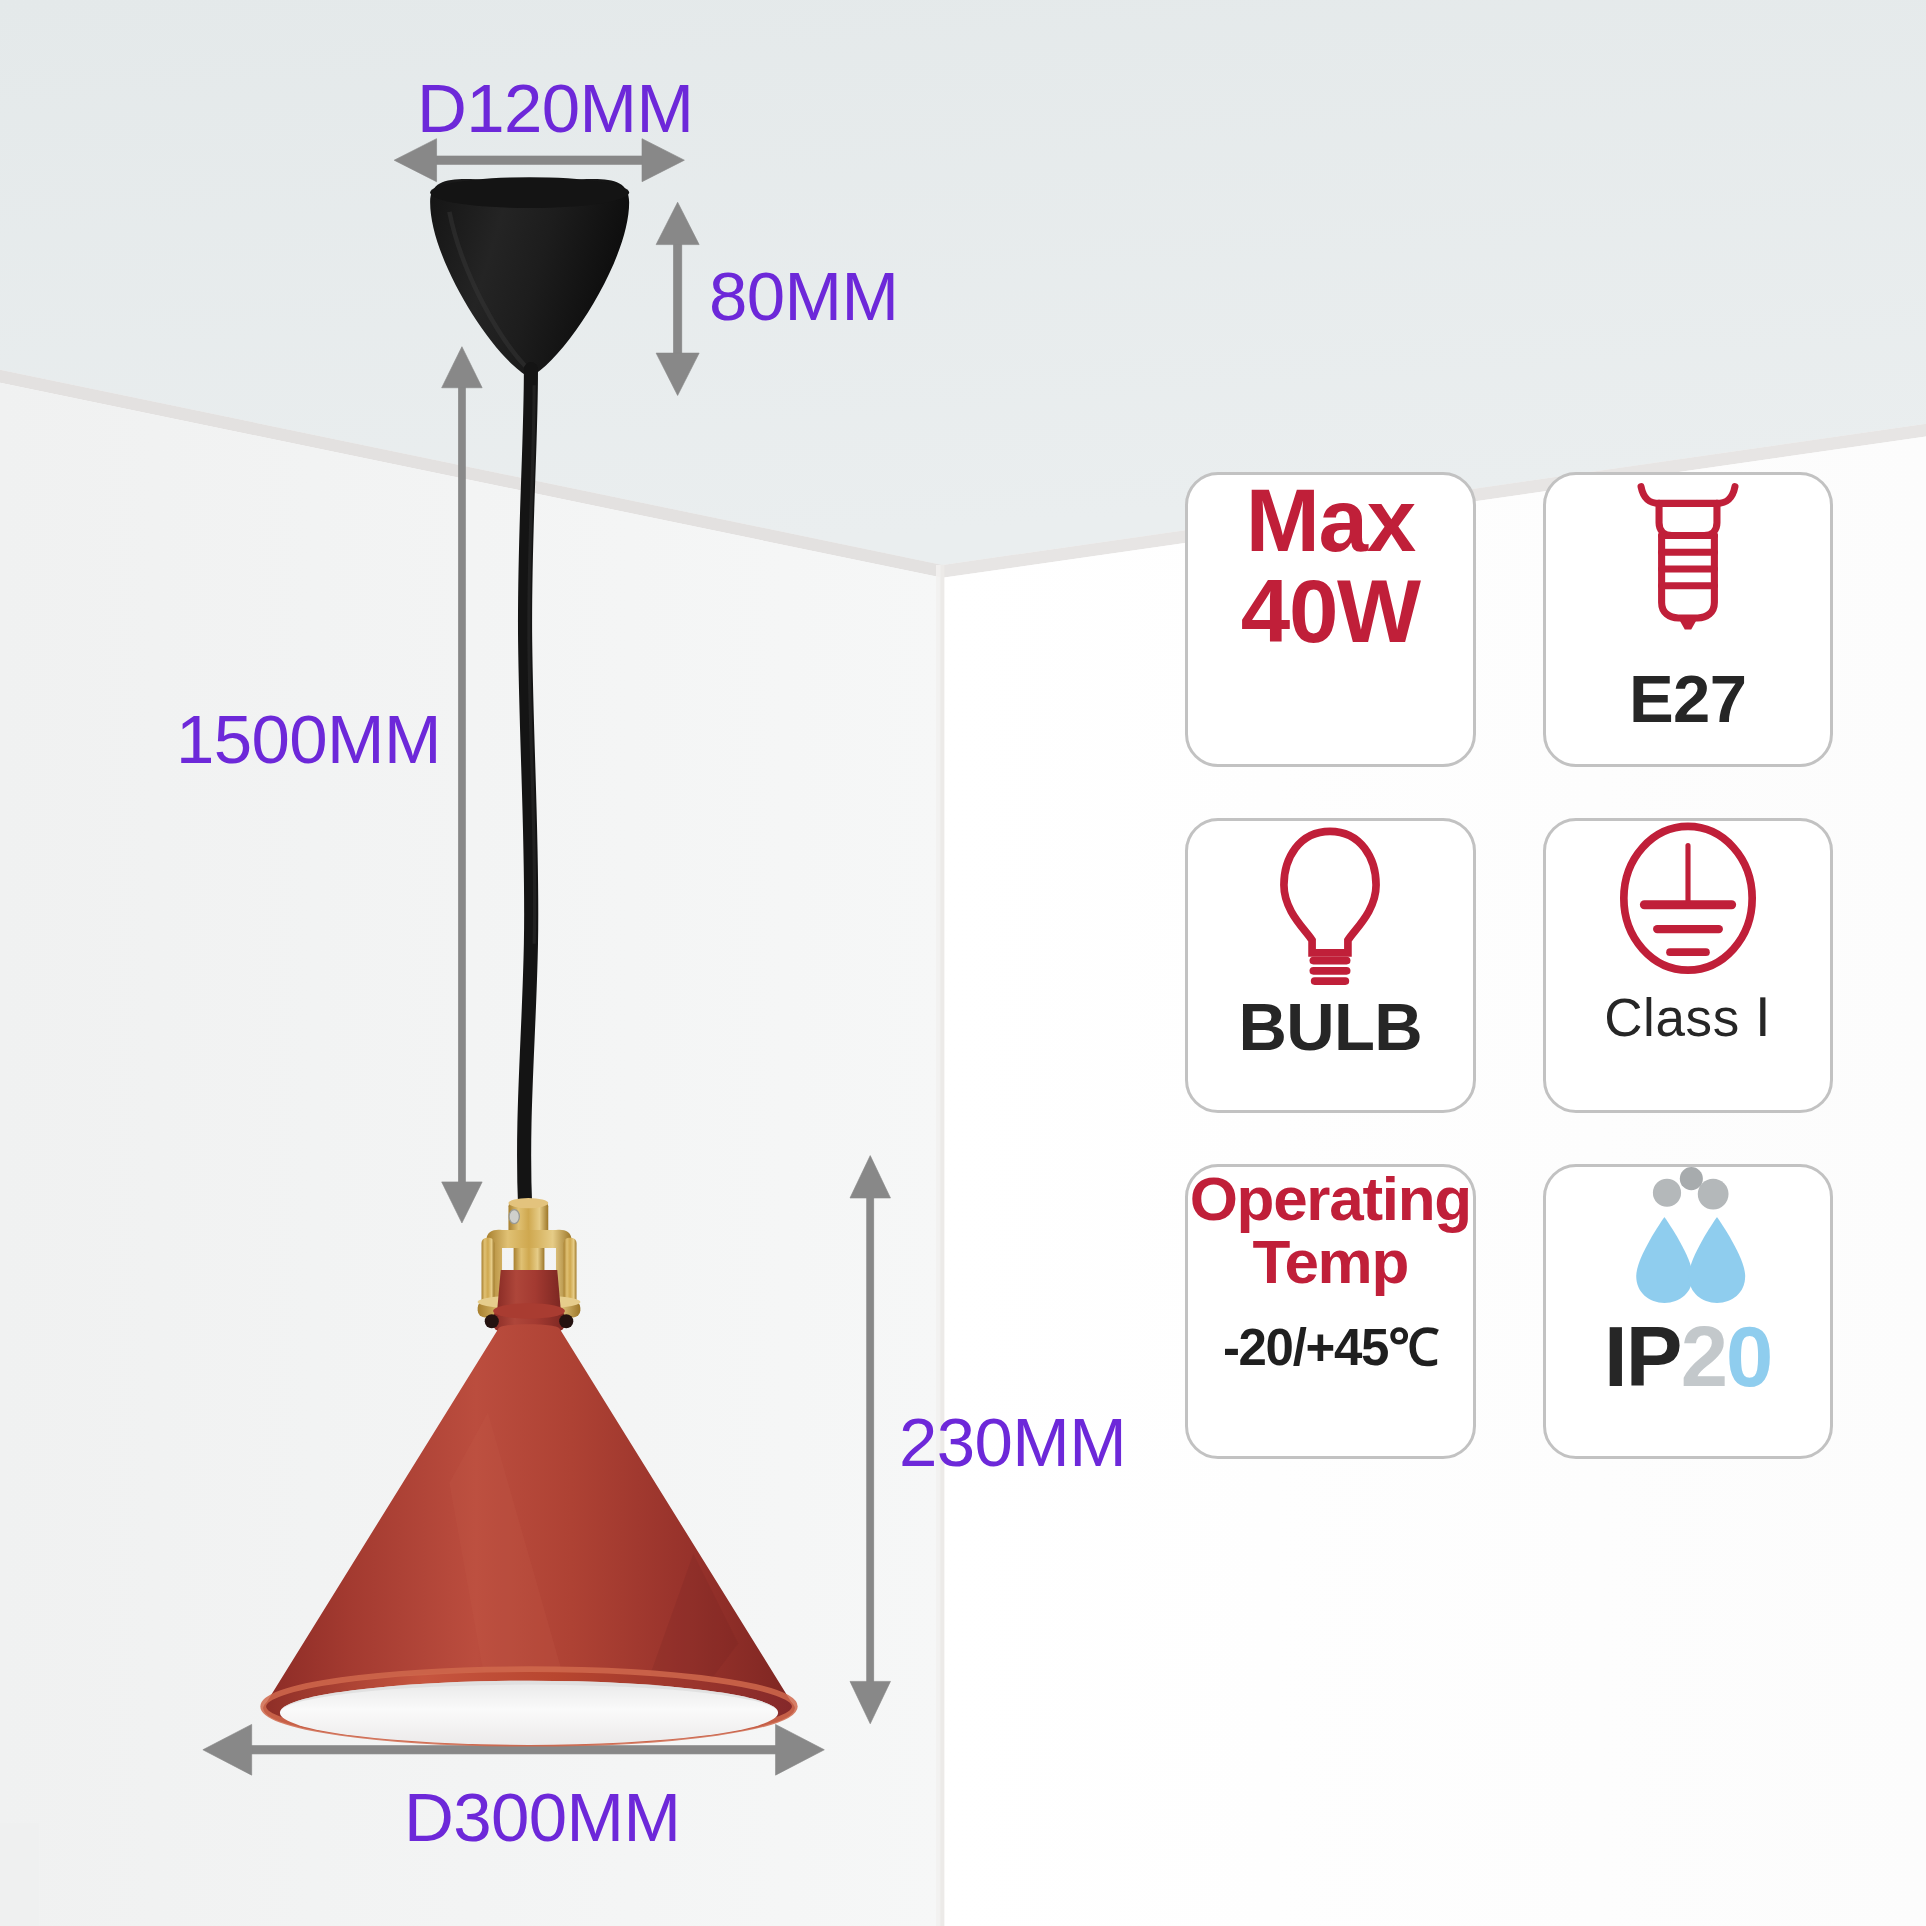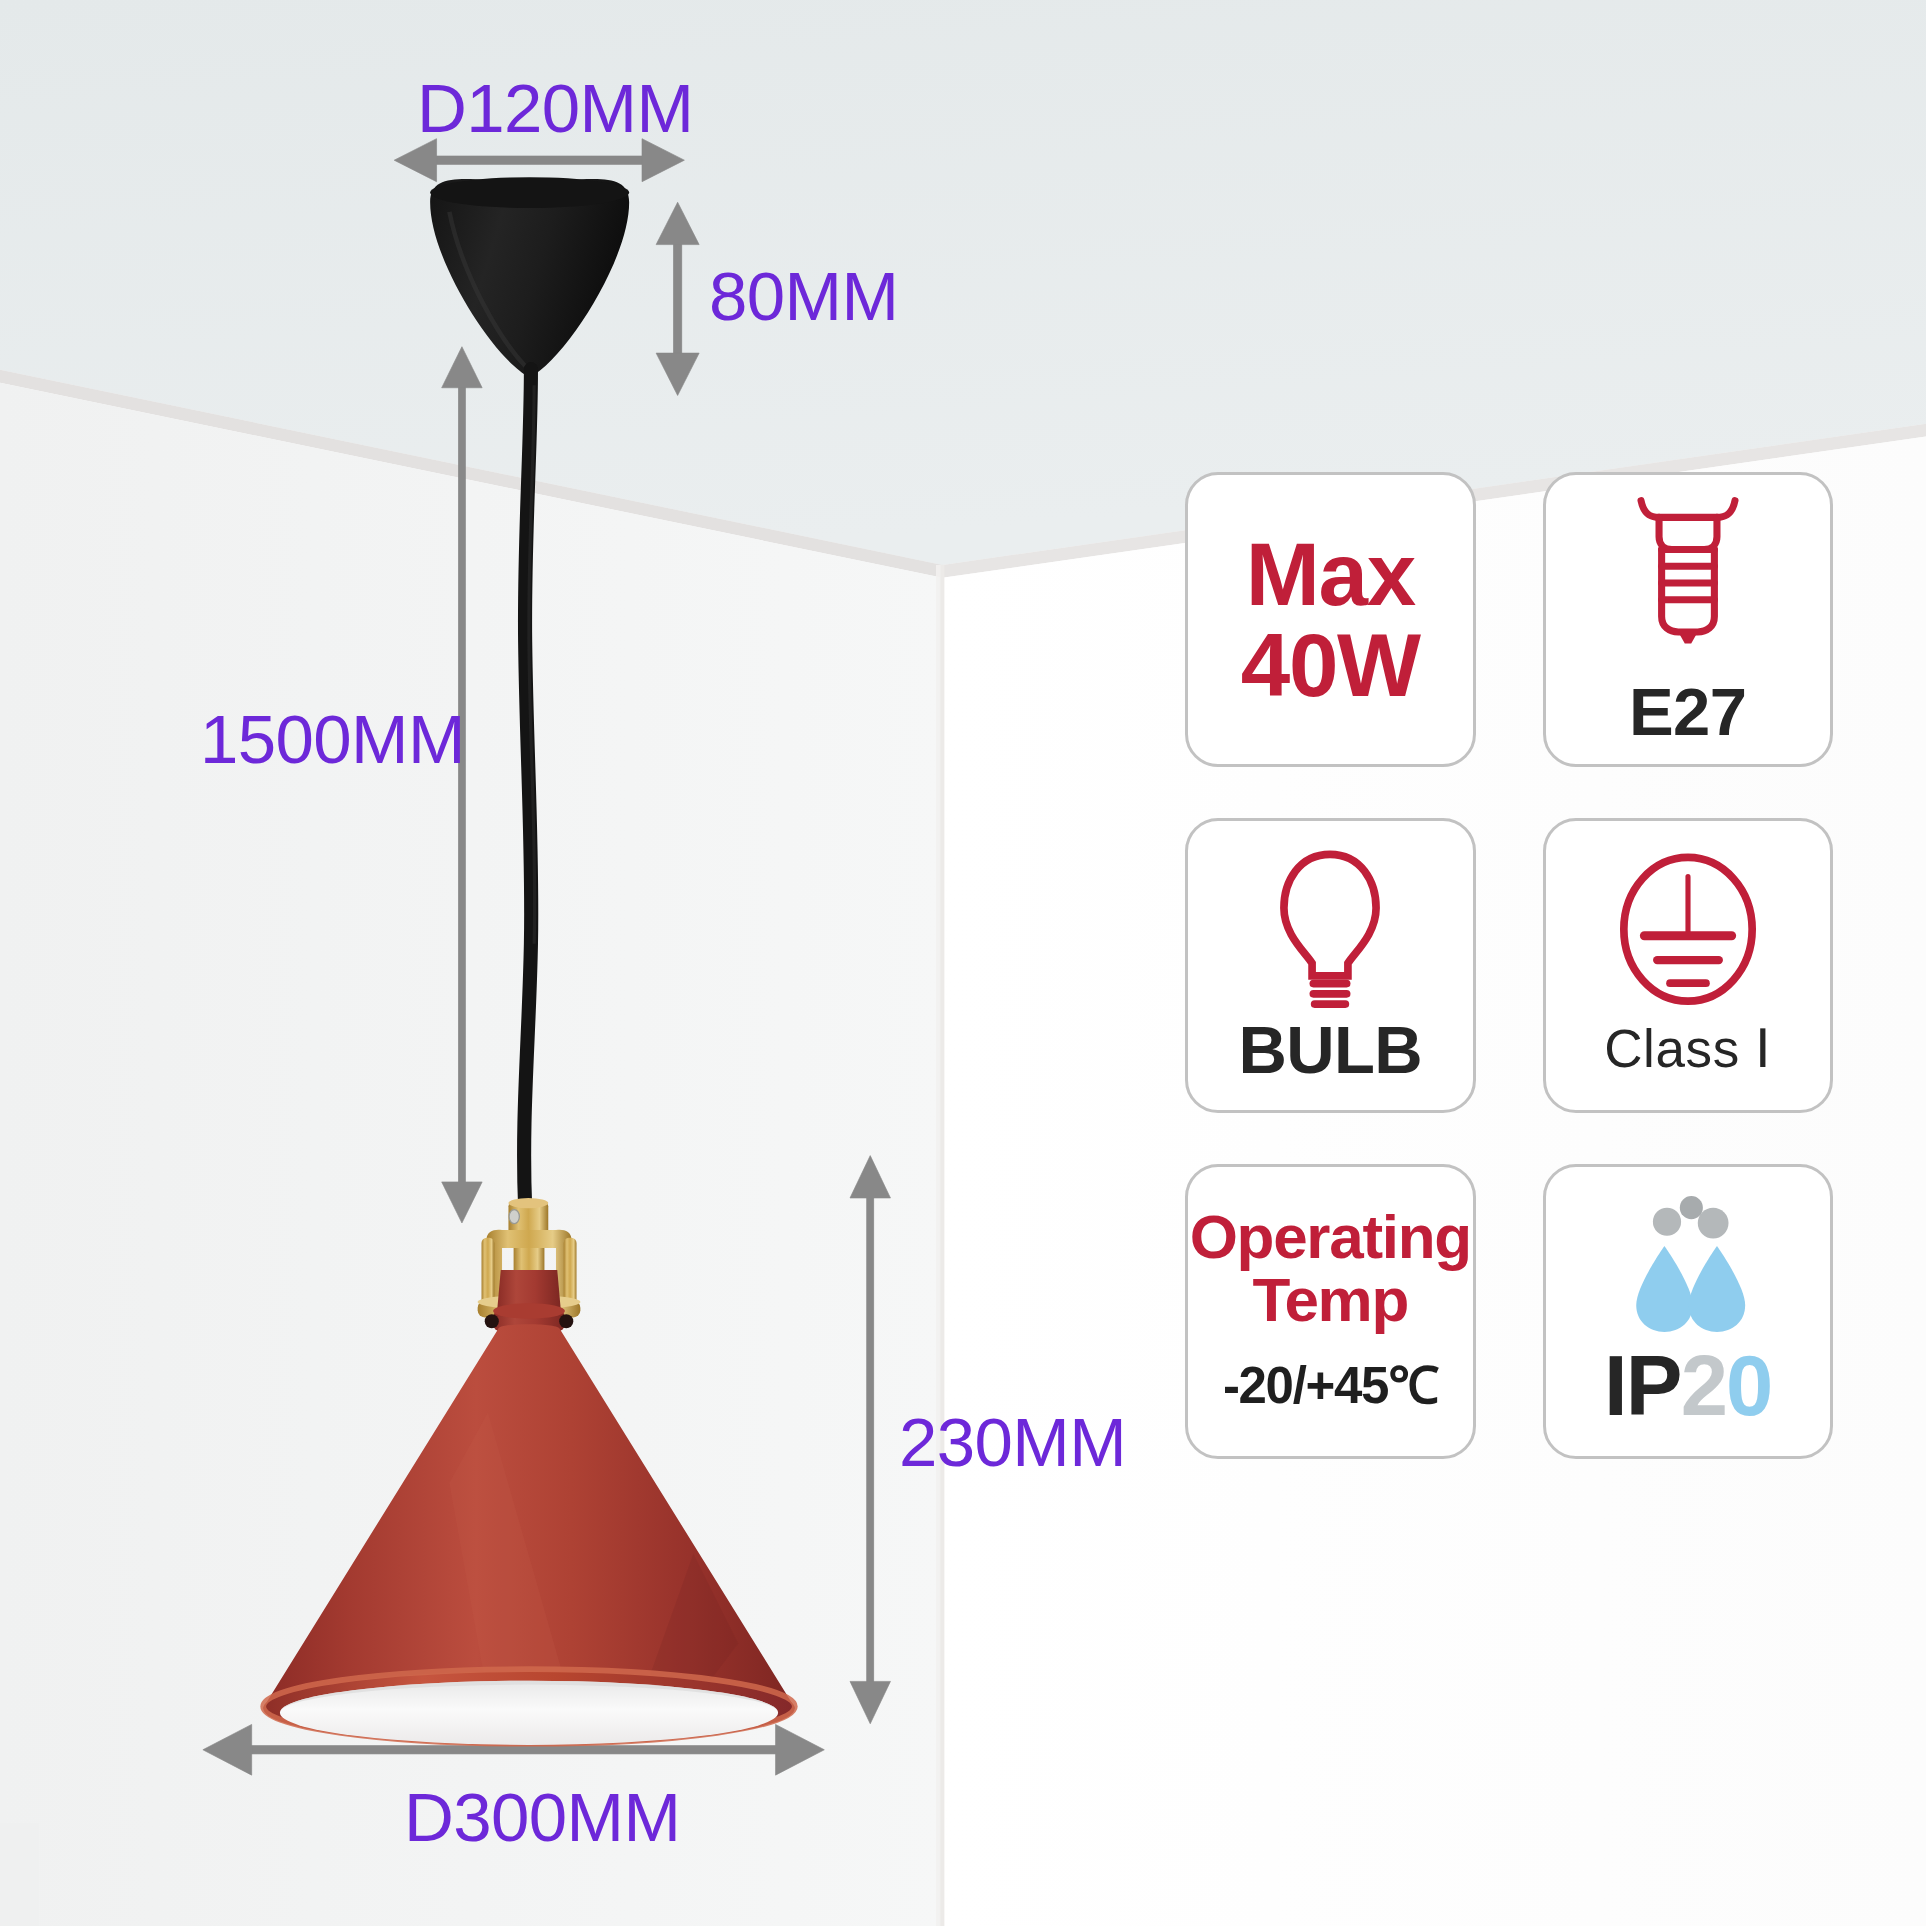--- a/index.html
+++ b/index.html
@@ -16,21 +16,21 @@
   
   .dim-label{
     position:absolute;
     color:#6d28d9;
     font-weight:400;
     white-space:nowrap;
     letter-spacing:-0.6px;
   }
   #lbl-d120{left:417px;top:69px;font-size:69px;}
   #lbl-80  {left:709px;top:257px;font-size:69px;}
-  #lbl-1500{left:200px;top:700px;font-size:69px;}
+  #lbl-1500{left:176px;top:700px;font-size:69px;}
   #lbl-230 {left:899px;top:1403px;font-size:69px;}
   #lbl-d300{left:404px;top:1778px;font-size:69px;}
 
   
   #badges{
     position:absolute;
     left:1185px;top:472px;
     width:648px;
     display:grid;
     grid-template-columns:1fr 1fr;
@@ -41,21 +41,21 @@
   .badge{
     position:relative;
     height:295px;
     background:#ffffff;
     border:3.2px solid #c2c2c2;
     border-radius:33px;
     box-sizing:border-box;
     display:flex;
     flex-direction:column;
     align-items:center;
-    justify-content:center;
+    justify-content:flex-start;
     overflow:hidden;
   }
   .badge-red-text{
     color:#C01F39;
     font-weight:700;
     line-height:1.02;
     text-align:center;
     letter-spacing:-1.3px;
   }
   .badge-dark-text{

